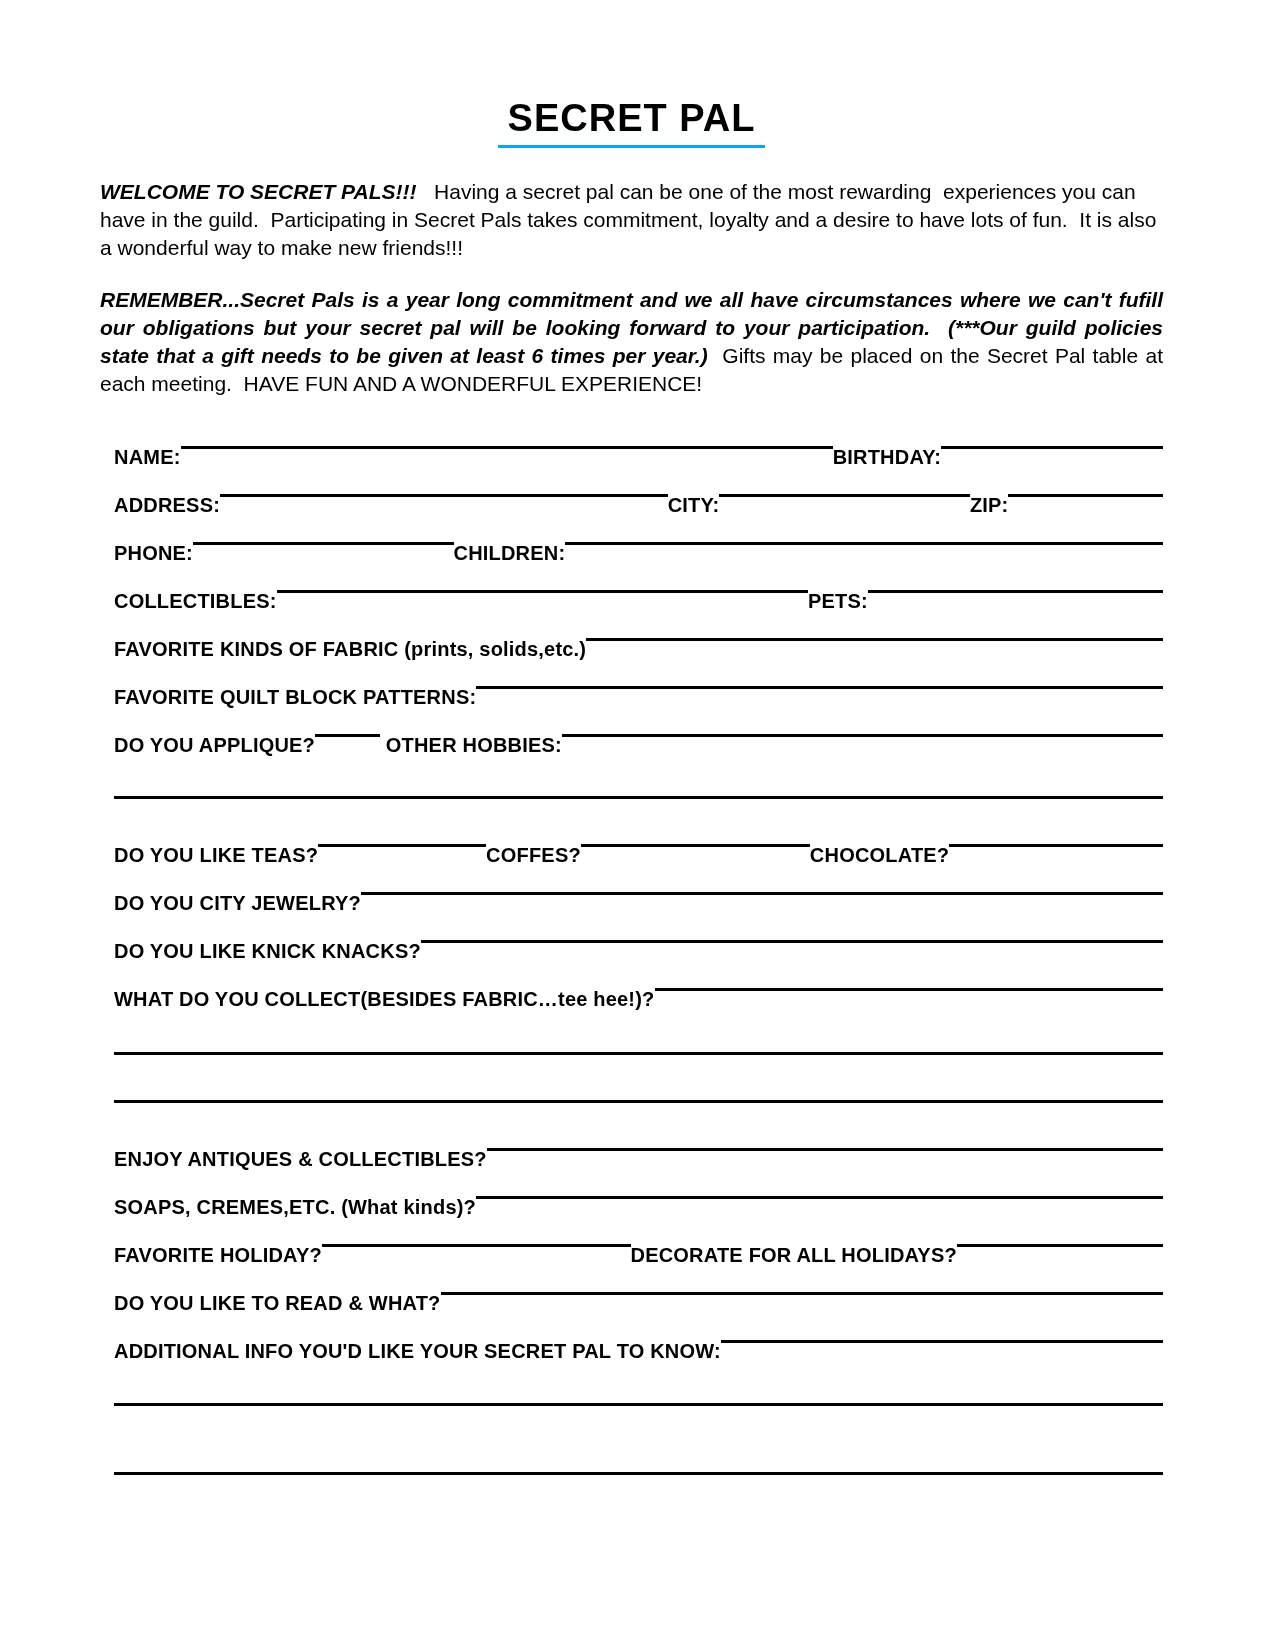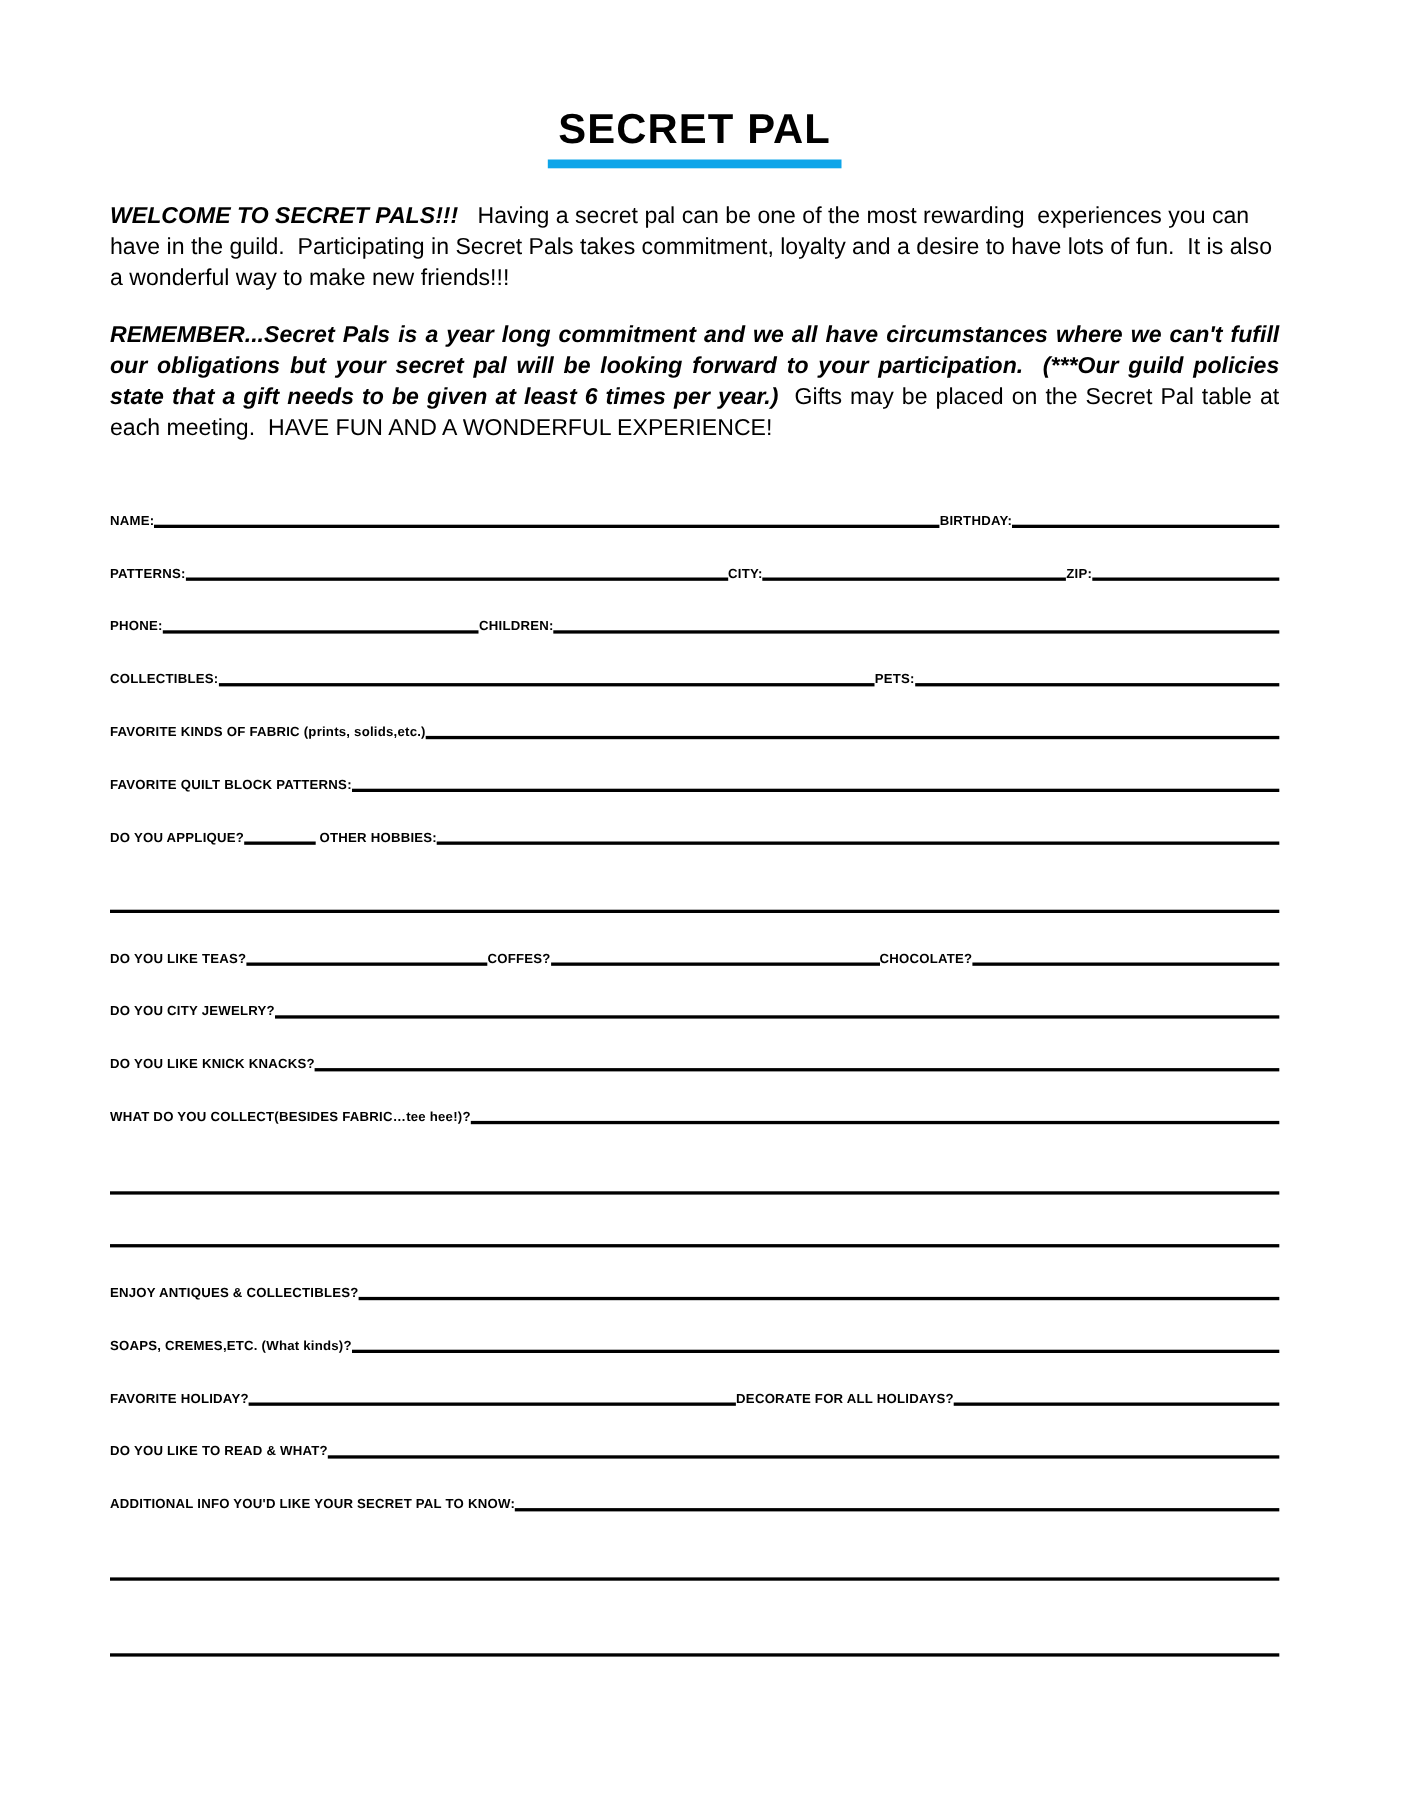--- a/index.html
+++ b/index.html
@@ -20,41 +20,41 @@
   .title {
     text-align: center;
     margin: 96px 0 0 0;
     font-size: 38px;
     font-weight: bold;
     letter-spacing: 1px;
     line-height: 1.2;
   }
   .title-text {
     display: inline-block;
-    border-bottom: 8px solid #0ea5e9;
+    border-bottom: 3px solid #0ea5e9;
     padding: 0 10px 3px 10px;
   }
   .para {
     font-size: 21px;
     line-height: 28px;
     margin: 0;
     white-space: pre-wrap;
   }
   .intro { margin-top: 30px; }
   .reminder { margin-top: 24px; text-align: justify; }
   .b { font-weight: bold; font-style: italic; }
   .form { margin-top: 48px; }
   .row {
     display: flex;
-    align-items: flex-end;
     height: 29px;
     margin-top: 19px;
-    font-size: 12px;
+    font-size: 20px;
     font-weight: bold;
     letter-spacing: 0.2px;
+    margin-left: 14px;
   }
   .row:first-child { margin-top: 0; }
   .row .lbl {
     white-space: pre;
     flex: 0 0 auto;
   }
   .row .line {
     display: block;
     height: 0;
     border-bottom: 3px solid #000;
@@ -75,21 +75,21 @@
   <p class="para reminder"><span class="b">REMEMBER...Secret Pals is a year long commitment and we all have circumstances where we can't fufill our obligations but your secret pal will be looking forward to your participation.  (***Our guild policies state that a gift needs to be given at least 6 times per year.)</span><span>  Gifts may be placed on the Secret Pal table at each meeting.  HAVE FUN AND A WONDERFUL EXPERIENCE!</span></p>
 
   <div class="form" id="form-rows">
       <div class="row">
         <span class="lbl">NAME:</span>
         <span class="line" style="flex-grow: 629; flex-basis: 0px;"></span>
         <span class="lbl">BIRTHDAY:</span>
         <span class="line" style="flex-grow: 214; flex-basis: 0px;"></span>
       </div>
       <div class="row">
-        <span class="lbl">PATTERNS:</span>
+        <span class="lbl">ADDRESS:</span>
         <span class="line" style="flex-grow: 420; flex-basis: 0px;"></span>
         <span class="lbl">CITY:</span>
         <span class="line" style="flex-grow: 235; flex-basis: 0px;"></span>
         <span class="lbl">ZIP:</span>
         <span class="line" style="flex-grow: 145; flex-basis: 0px;"></span>
       </div>
       <div class="row">
         <span class="lbl">PHONE:</span>
         <span class="line" style="flex-grow: 255; flex-basis: 0px;"></span>
         <span class="lbl">CHILDREN:</span>

